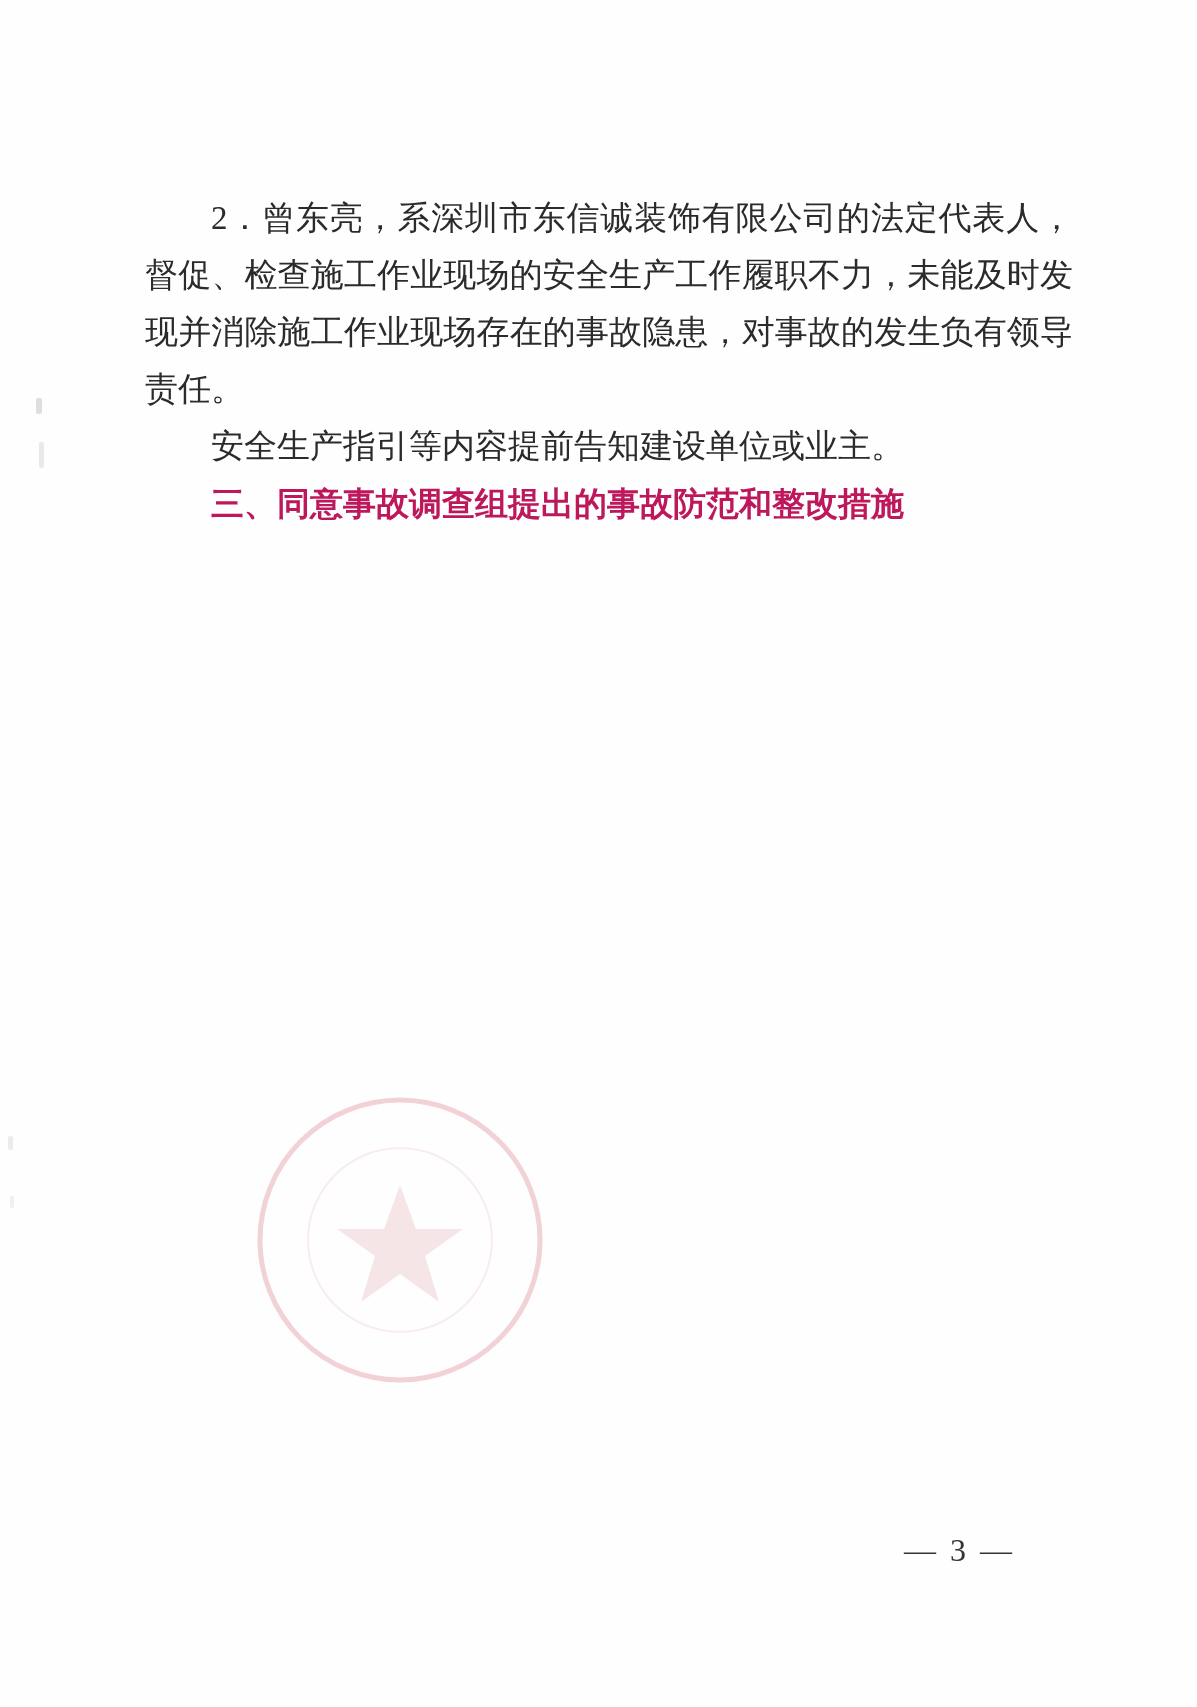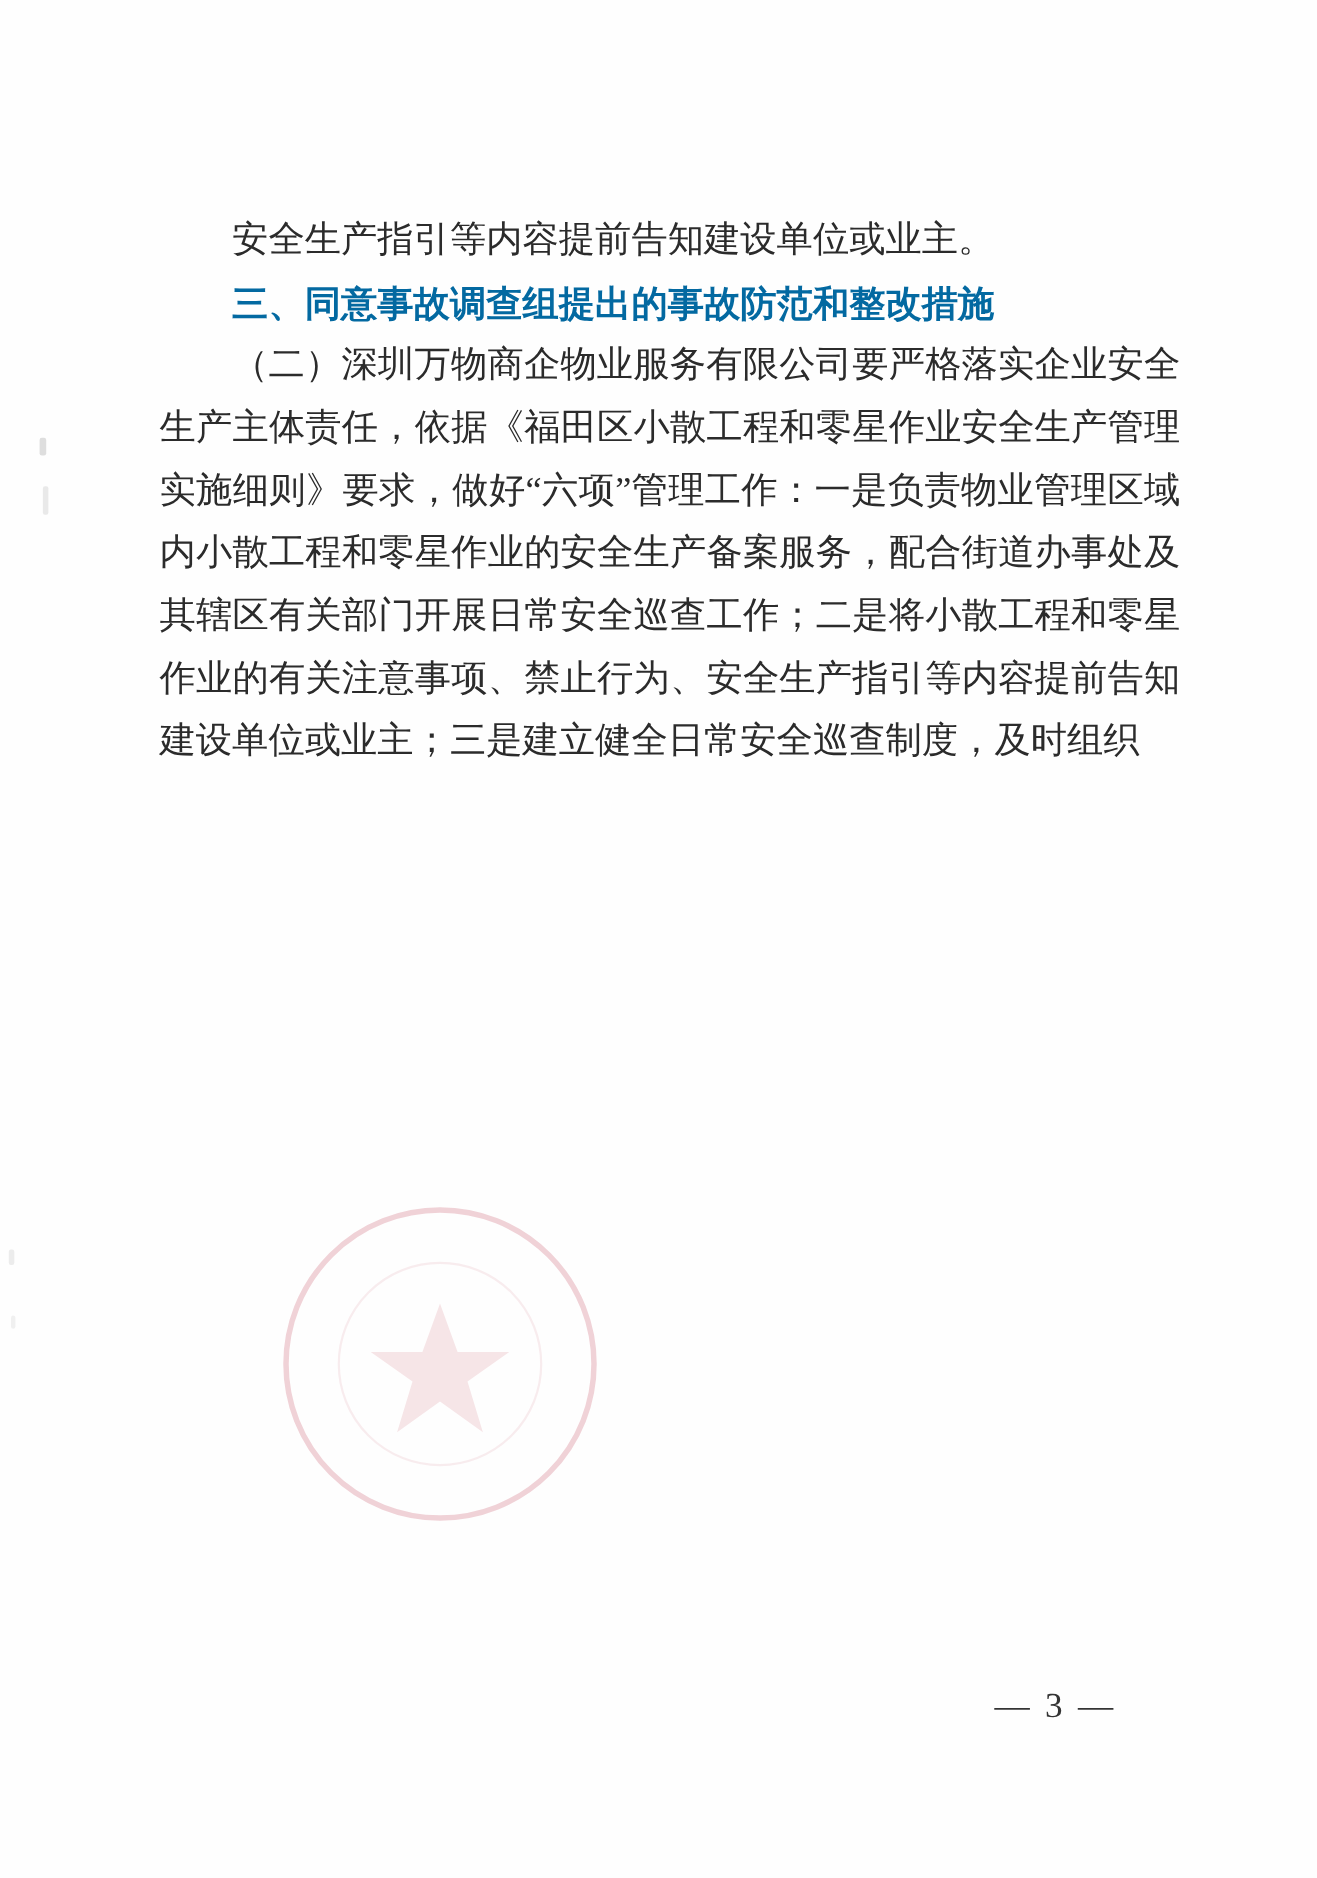--- a/index.html
+++ b/index.html
@@ -23,21 +23,21 @@
     position:absolute; left:145px; top:190px; width:928px;
     z-index:2;
     font-size:33px; line-height:57px;
     color:#2b2b2b;
     text-align:justify;
   }
   p.para { margin:0; text-indent:2em; }
   p.heading {
     font-family:"Liberation Sans","DejaVu Sans",sans-serif;
     font-weight:700;
-    color:#0369a1;
+    color:#be185d;
   }
   .footer {
     position:absolute; top:1532px; right:182px;
     z-index:2;
     font-size:32px; color:#343434;
     font-family:"Liberation Serif","DejaVu Serif",serif;
     letter-spacing:3px;
     white-space:nowrap;
   }
   
@@ -62,20 +62,20 @@
       <path d="M147 92 L163 136 L210 136 L172 163 L186 209 L147 181 L108 209 L122 163 L84 136 L131 136 Z" fill="#d8828e" opacity="0.20"></path>
     </svg>
   </div>
 
   <div class="margin-mark m1"></div>
   <div class="margin-mark m2"></div>
   <div class="margin-mark m3"></div>
   <div class="margin-mark m4"></div>
 
   <main class="content" id="doc-body">
+      <p class="para">2．曾东亮，系深圳市东信诚装饰有限公司的法定代表人，督促、检查施工作业现场的安全生产工作履职不力，未能及时发现并消除施工作业现场存在的事故隐患，对事故的发生负有领导责任。</p>
       <p class="para">安全生产指引等内容提前告知建设单位或业主。</p>
       <p class="para heading">三、同意事故调查组提出的事故防范和整改措施</p>
-      <p class="para">（二）深圳万物商企物业服务有限公司要严格落实企业安全生产主体责任，依据《福田区小散工程和零星作业安全生产管理实施细则》要求，做好“六项”管理工作：一是负责物业管理区域内小散工程和零星作业的安全生产备案服务，配合街道办事处及其辖区有关部门开展日常安全巡查工作；二是将小散工程和零星作业的有关注意事项、禁止行为、安全生产指引等内容提前告知建设单位或业主；三是建立健全日常安全巡查制度，及时组织</p>
     </main>
 
   <div class="footer">— 3 —</div>
 
 </div>
 
 </body></html>

